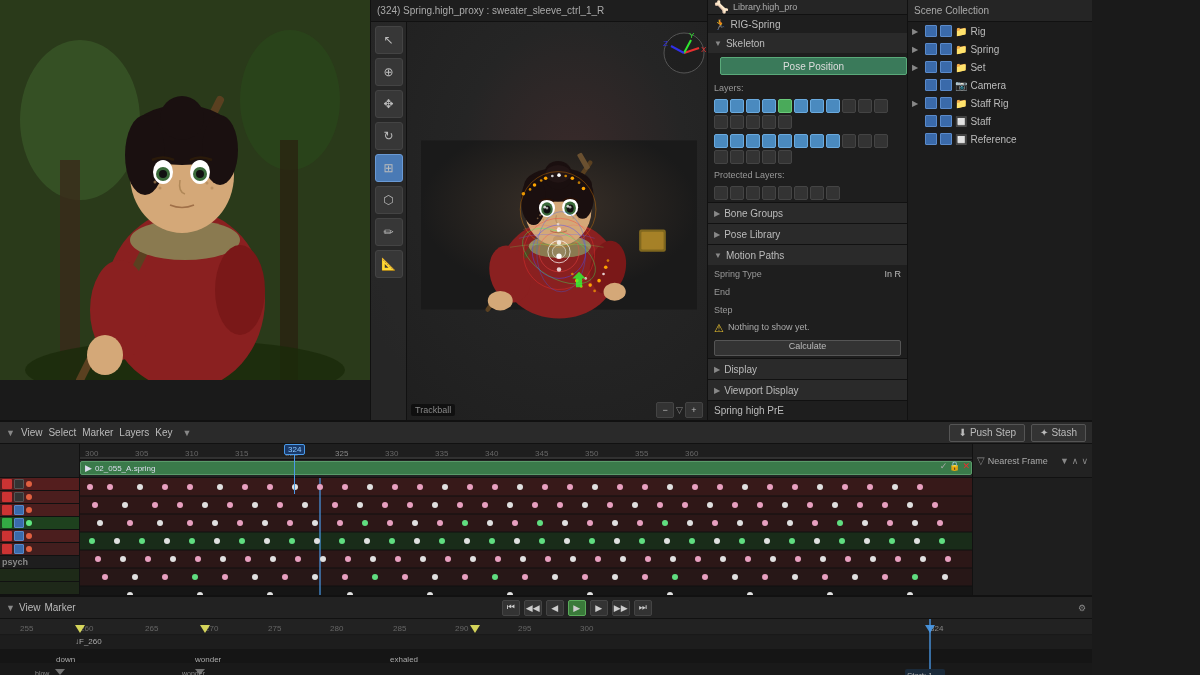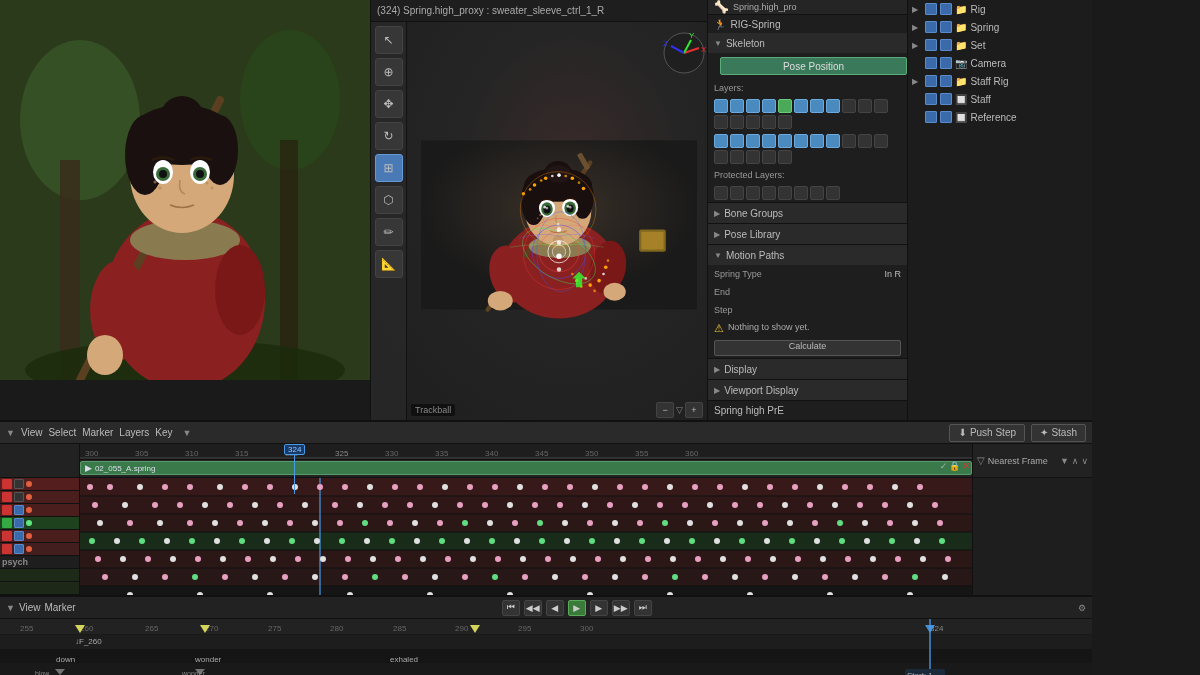--- a/index.html
+++ b/index.html
@@ -578,21 +578,21 @@
           <div style="font-size:9px;color:#888;">▽</div>
           <div style="width:18px;height:16px;background:#333;border:1px solid #444;border-radius:2px;display:flex;align-items:center;justify-content:center;font-size:9px;color:#bbb;cursor:pointer;">+</div>
         </div>
 
       </div>
     </div>
 
     <div class="properties-panel">
       <div class="properties-header">
         <span style="font-size:12px; color:#888;">🦴</span>
-        <span style="font-size:9px; overflow:hidden; text-overflow:ellipsis; white-space:nowrap;">Spring.high_pro</span>
+        <span style="font-size:9px; overflow:hidden; text-overflow:ellipsis; white-space:nowrap;">Library.high_pro</span>
       </div>
 
       <div class="prop-row">
         <span style="font-size:10px; color:#888;">🏃</span>
         <span style="font-size:10px; color:#bbb;">RIG-Spring</span>
       </div>
 
       <div class="prop-section">
         <div class="prop-section-header">
           <span class="triangle">▼</span>
@@ -715,20 +715,23 @@
           <span>Viewport Display</span>
         </div>
       </div>
 
       <div style="position:relative;">
         <div style="font-size:10px; color:#bbb; padding:4px 6px;">Spring high PrE</div>
       </div>
     </div>
 
     <div class="outliner-panel">
+      <div class="outliner-header">
+        <span>Scene Collection</span>
+      </div>
 
       <div class="scene-item">
         <span style="font-size:8px; color:#888; width:10px;">▶</span>
         <div class="cb-blue"></div>
         <div class="cb-blue"></div>
         <span style="font-size:10px; color:#aaa;">📁</span>
         <span>Rig</span>
       </div>
 
       <div class="scene-item">

